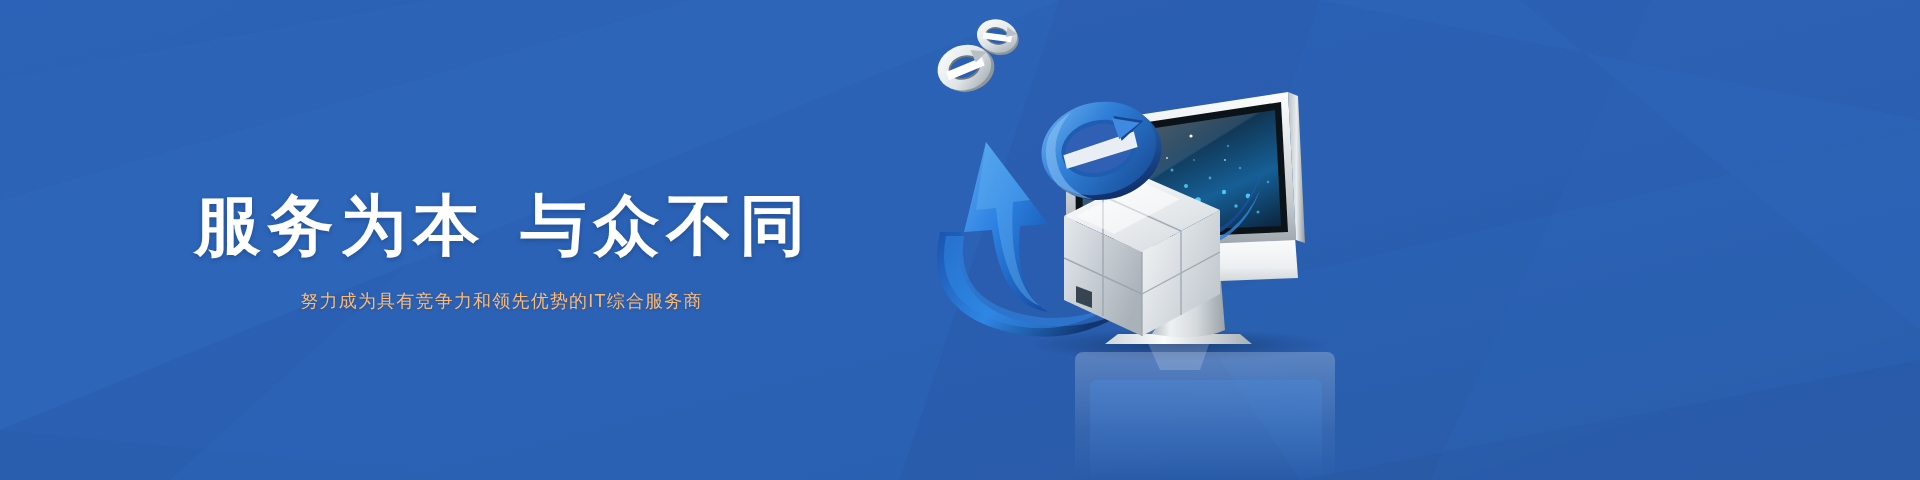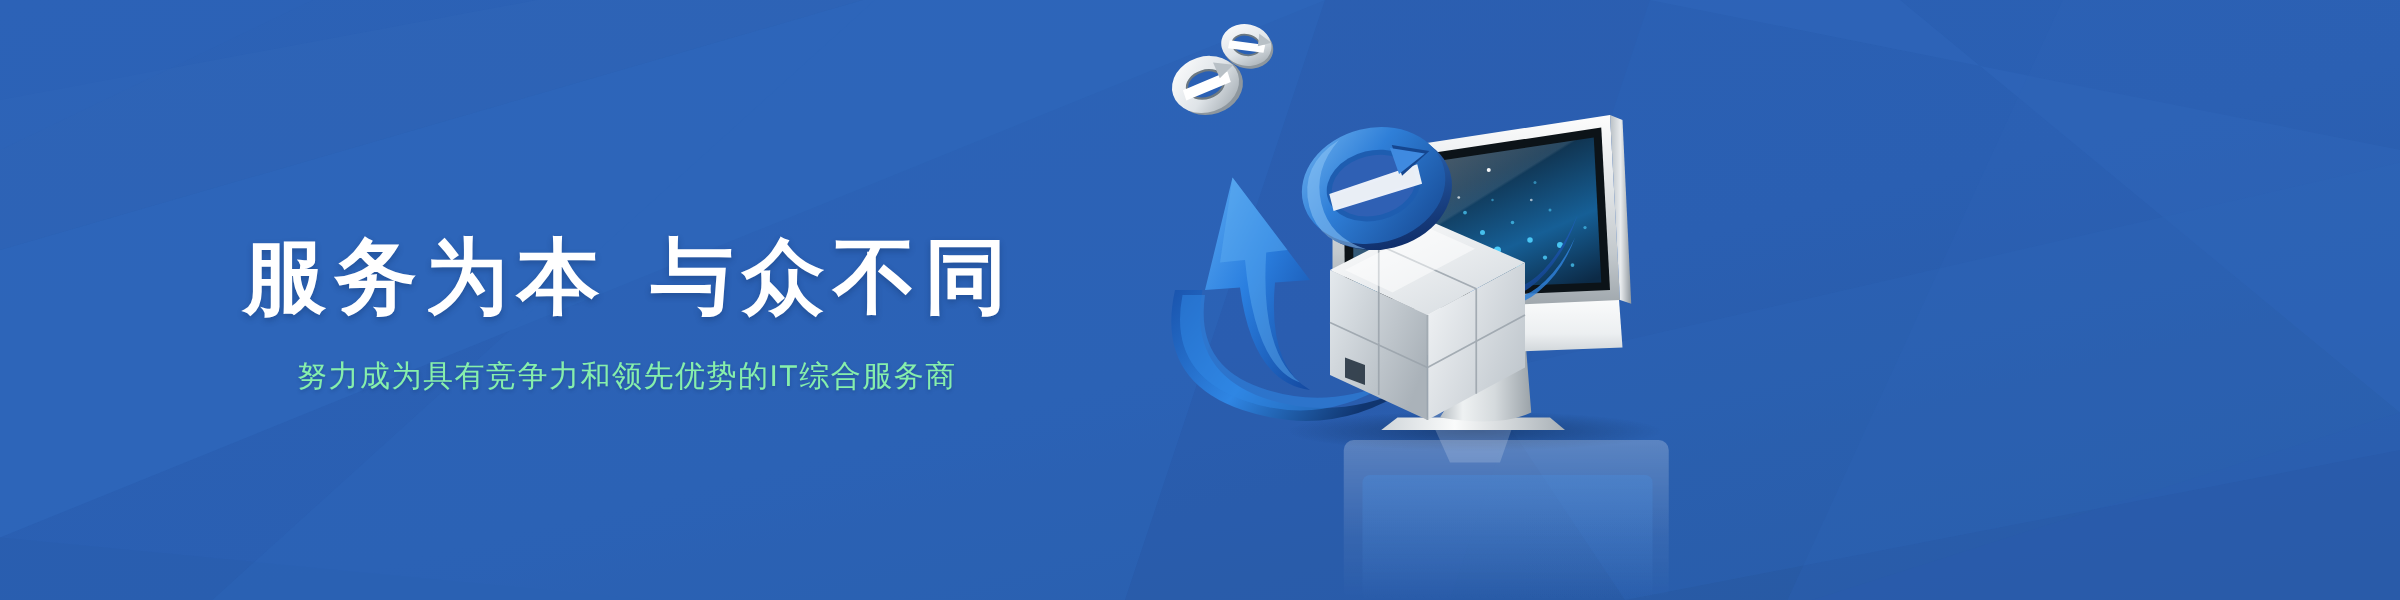--- a/index.html
+++ b/index.html
@@ -46,22 +46,22 @@
     white-space: nowrap;
     text-shadow: 0 2px 5px rgba(10,35,80,.30);
     margin: 16px 0 26px 0;
     padding-left: 7px;
   }
   .headline .gap {
     display: inline-block;
     width: 34px;
   }
   .subline {
-    color: #86efac;
-    font-size: 24px;
+    color: #fdba74;
+    font-size: 18px;
     font-weight: normal;
     letter-spacing: 1.2px;
     white-space: nowrap;
     margin: 0;
     padding-left: 3px;
     text-shadow: 0 1px 3px rgba(10,35,80,.25);
   }
   
   .artwork {
     position: absolute;

